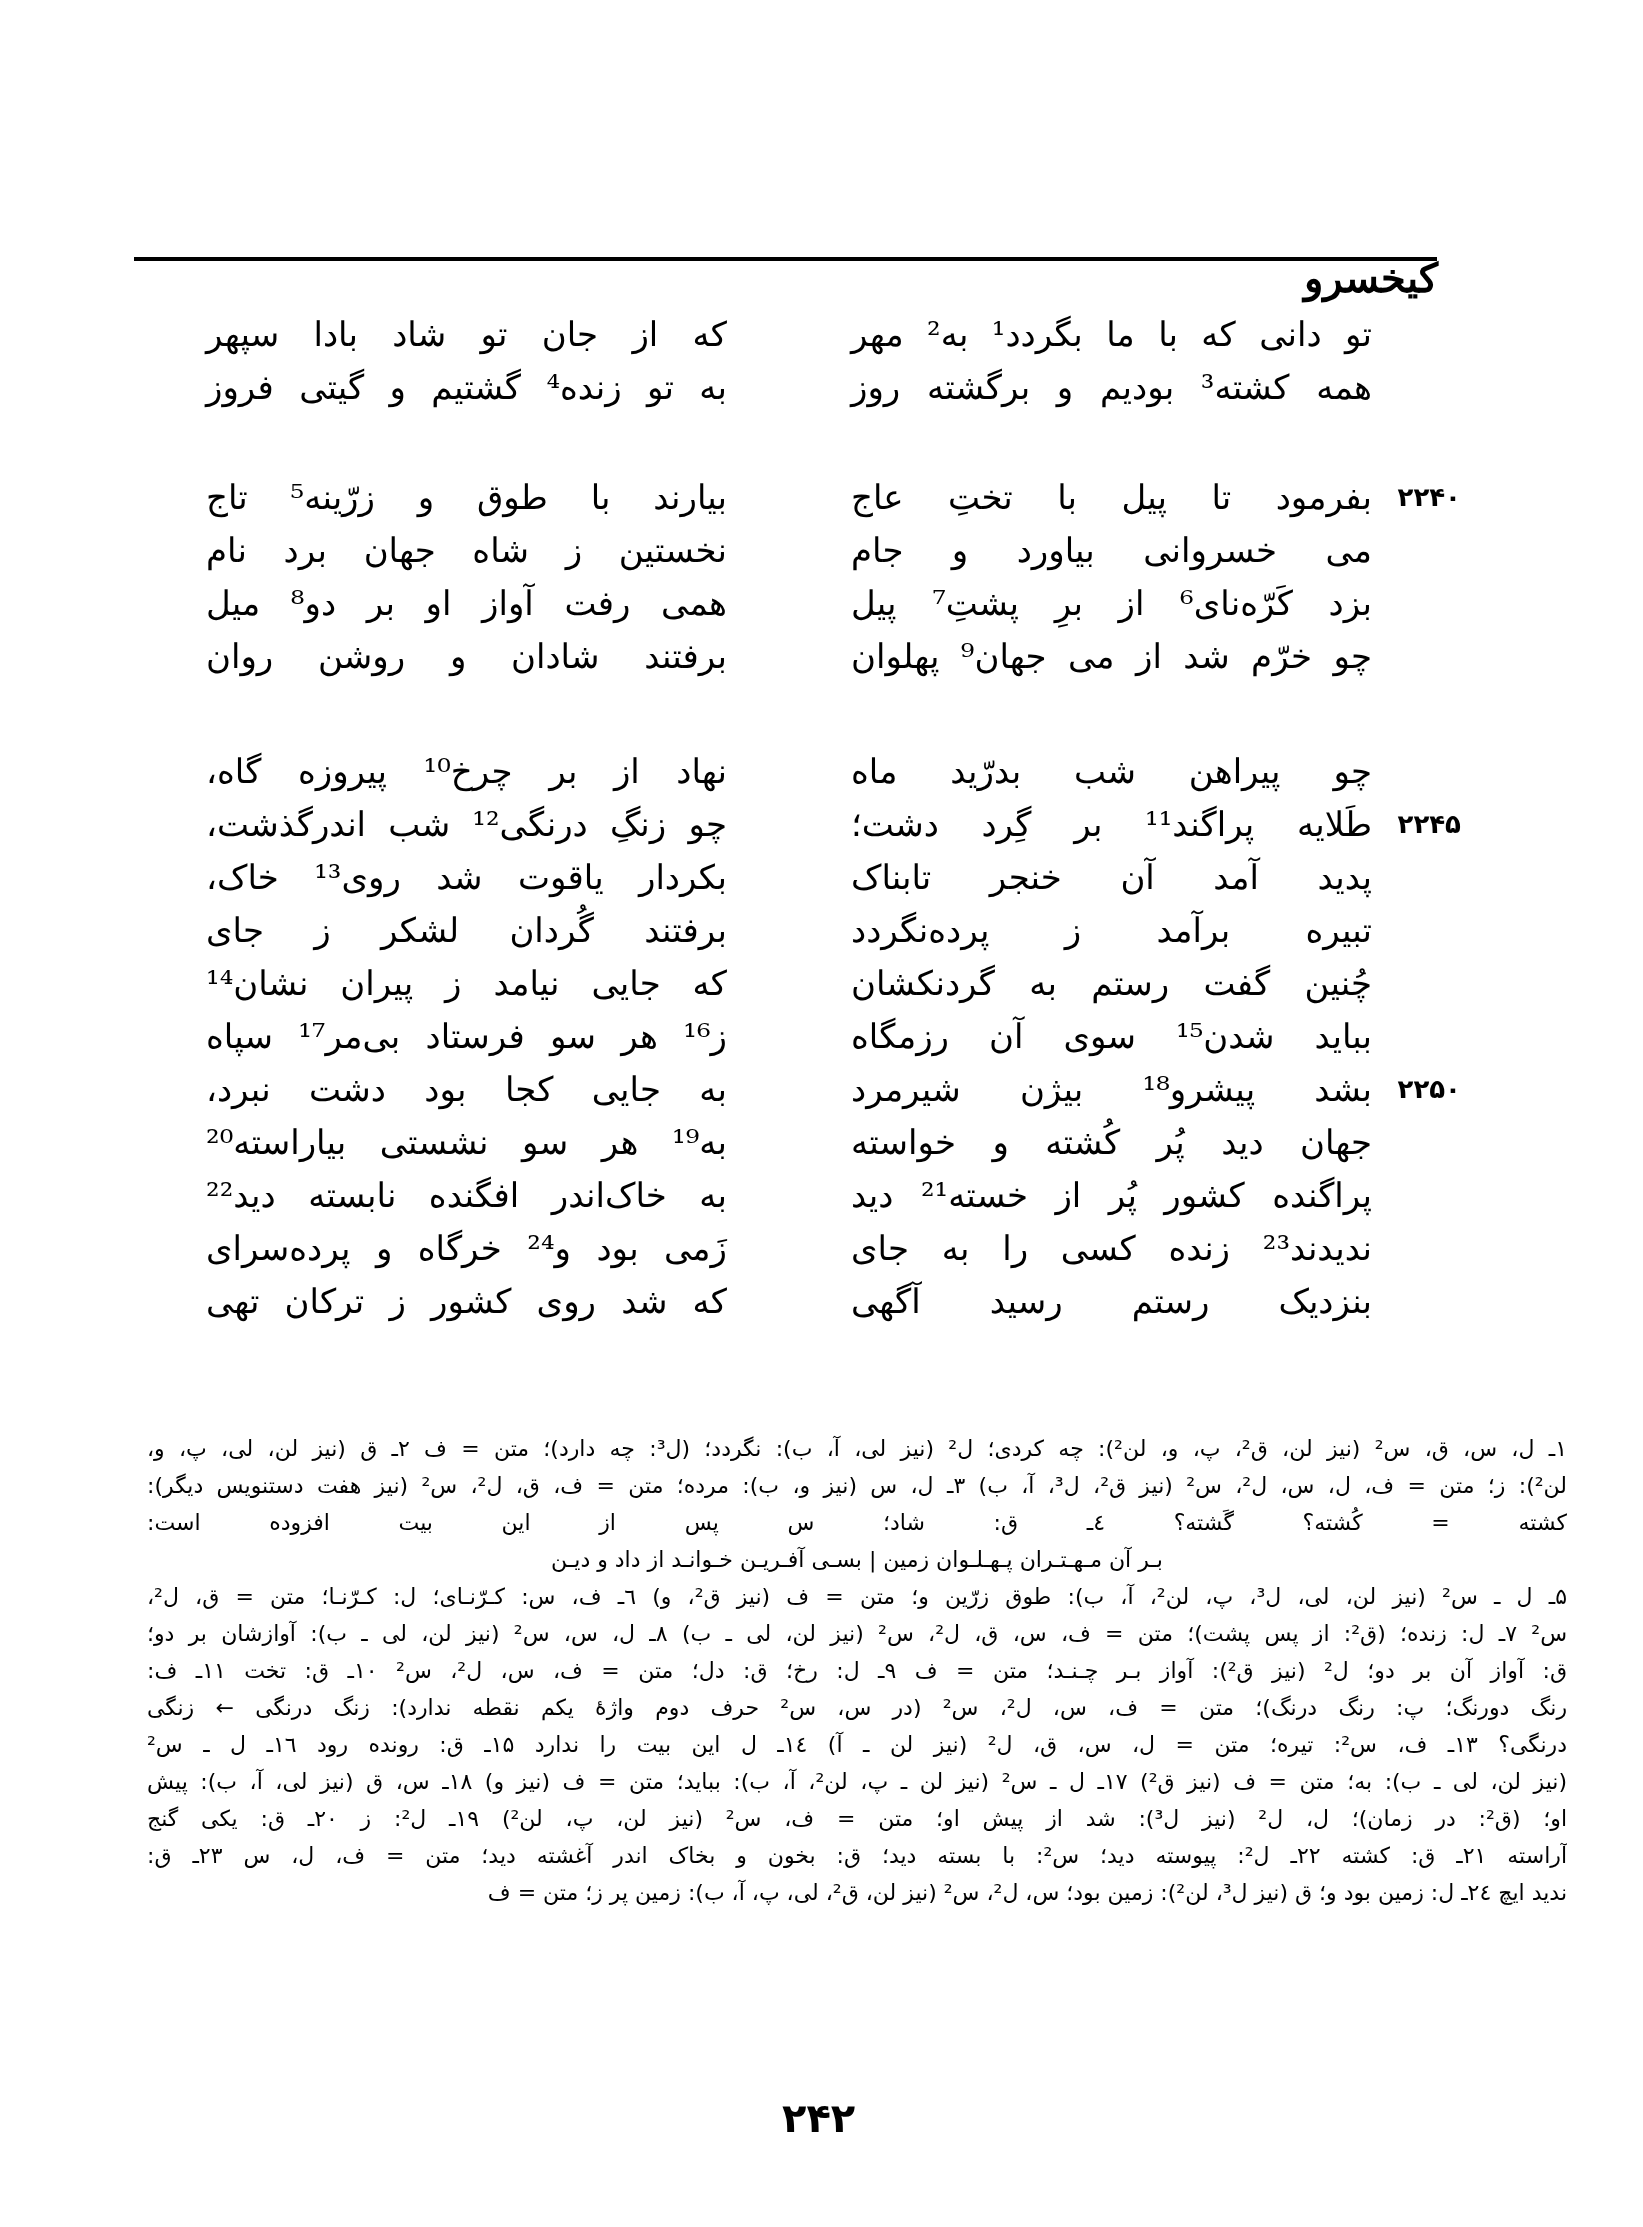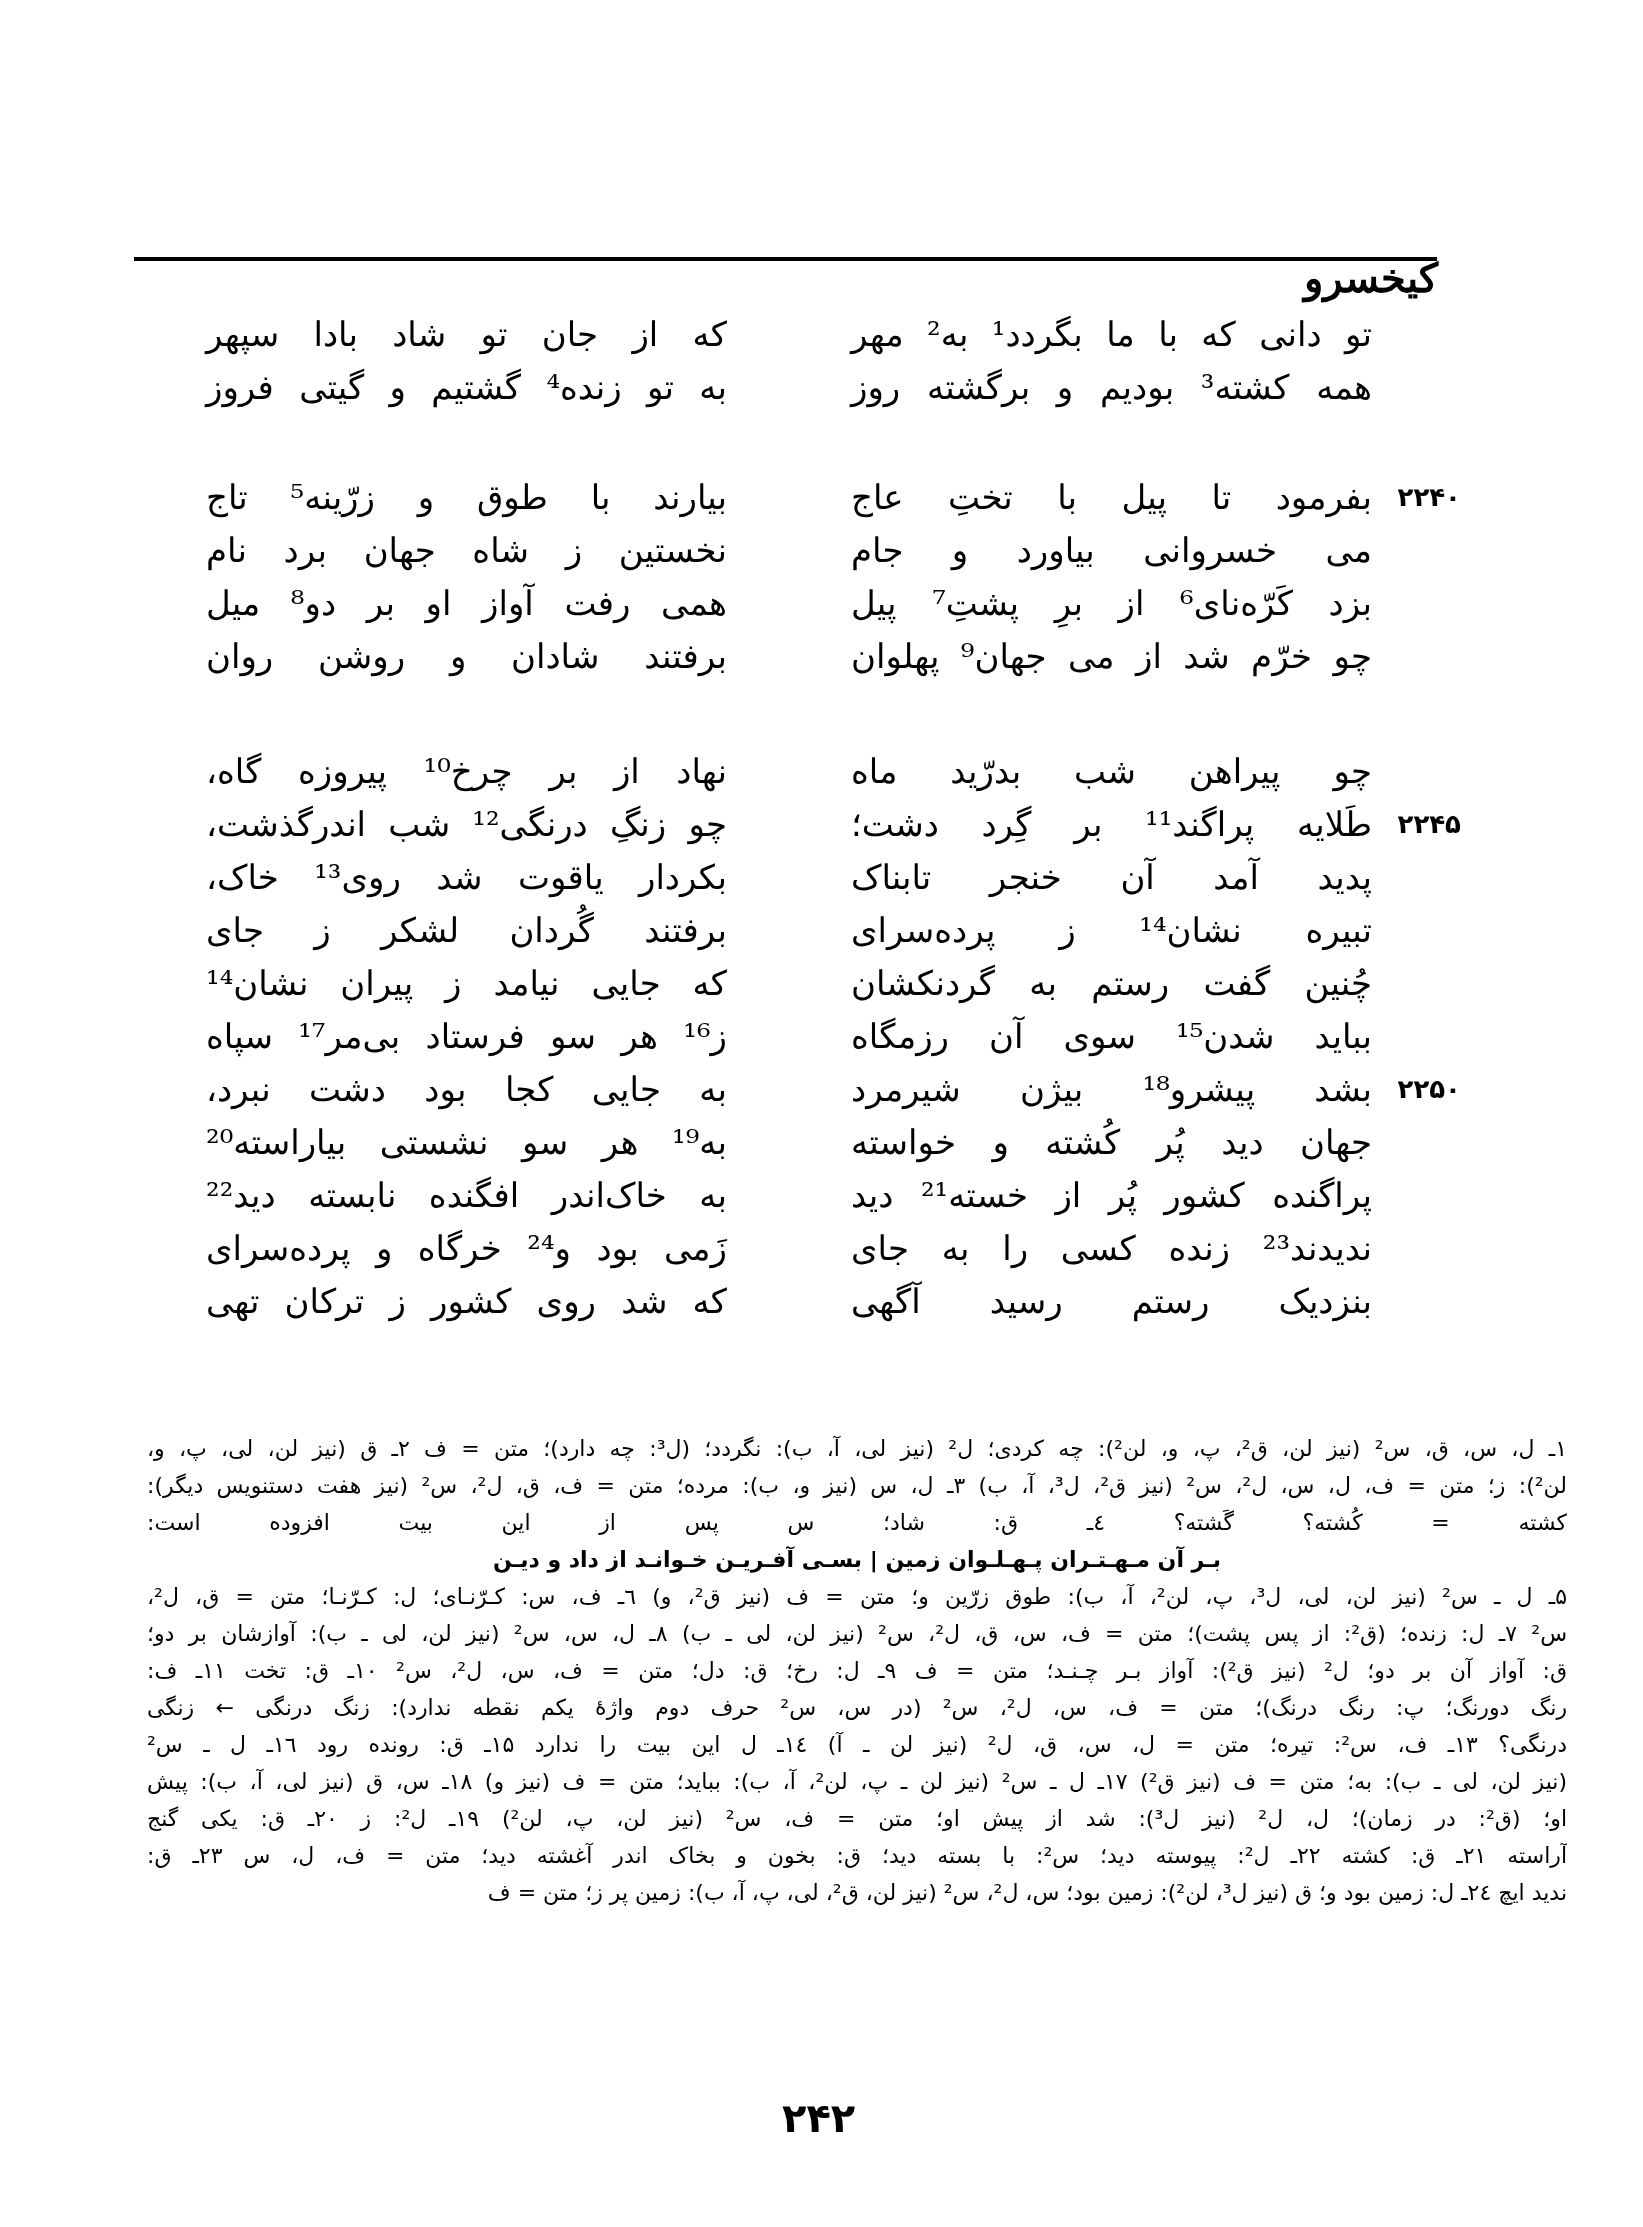--- a/index.html
+++ b/index.html
@@ -91,21 +91,21 @@
     <span class="hem-r">طَلایه پراگند¹¹ بر گِرد دشت؛</span>
     <span class="hem-l">چو زنگِ درنگی¹² شب اندرگذشت،</span>
   </div>
   <div class="verse">
     <span class="line-no"></span>
     <span class="hem-r">پدید آمد آن خنجر تابناک</span>
     <span class="hem-l">بکردار یاقوت شد روی¹³ خاک،</span>
   </div>
   <div class="verse">
     <span class="line-no"></span>
-    <span class="hem-r">تبیره نشان¹⁴ ز پرده‌سرای</span>
+    <span class="hem-r">تبیره برآمد ز پرده‌نگردد</span>
     <span class="hem-l">برفتند گُردان لشکر ز جای</span>
   </div>
   <div class="verse">
     <span class="line-no"></span>
     <span class="hem-r">چُنین گفت رستم به گردنکشان</span>
     <span class="hem-l">که جایی نیامد ز پیران نشان¹⁴</span>
   </div>
   <div class="verse">
     <span class="line-no"></span>
     <span class="hem-r">بباید شدن¹⁵ سوی آن رزمگاه</span>
@@ -135,21 +135,21 @@
     <span class="line-no"></span>
     <span class="hem-r">بنزدیک رستم رسید آگهی</span>
     <span class="hem-l">که شد روی کشور ز ترکان تهی</span>
   </div>
 </div>
 
 <div class="footnotes">
   <span class="fn-line">۱ـ ل، س، ق، س² (نیز لن، ق²، پ، و، لن²): چه کردی؛ ل² (نیز لی، آ، ب): نگردد؛ (ل³: چه دارد)؛ متن = ف     ۲ـ ق (نیز لن، لی، پ، و،</span>
   <span class="fn-line">لن²): ز؛ متن = ف، ل، س، ل²، س² (نیز ق²، ل³، آ، ب)     ۳ـ ل، س (نیز و، ب): مرده؛ متن = ف، ق، ل²، س² (نیز هفت دستنویس دیگر):</span>
   <span class="fn-line">کشته = کُشته؟ گَشته؟     ٤ـ ق: شاد؛ س پس از این بیت افزوده است:</span>
-  <span class="fn-line" style="text-align:right;text-align-last:center;font-weight:bold;">بـر آن مـهـتـران پـهـلـوان زمین | بسـی آفـریـن خـوانـد از داد و دیـن</span>
+  <span class="fn-line" style="text-align:right;text-align-last:center;">بـر آن مـهـتـران پـهـلـوان زمین | بسـی آفـریـن خـوانـد از داد و دیـن</span>
   <span class="fn-line">۵ـ ل ـ س² (نیز لن، لی، ل³، پ، لن²، آ، ب): طوق زرّین و؛ متن = ف (نیز ق²، و)     ٦ـ ف، س: کـرّنـای؛ ل: کـرّنـا؛ متن = ق، ل²،</span>
   <span class="fn-line">س²     ۷ـ ل: زنده؛ (ق²: از پس پشت)؛ متن = ف، س، ق، ل²، س² (نیز لن، لی ـ ب)     ۸ـ ل، س، س² (نیز لن، لی ـ ب): آوازشان بر دو؛</span>
   <span class="fn-line">ق: آواز آن بر دو؛ ل² (نیز ق²): آواز بـر چـنـد؛ متن = ف     ۹ـ ل: رخ؛ ق: دل؛ متن = ف، س، ل²، س²     ۱۰ـ ق: تخت     ۱۱ـ ف:</span>
   <span class="fn-line">رنگ دورنگ؛ پ: رنگ درنگ)؛ متن = ف، س، ل²، س² (در س، س² حرف دوم واژهٔ یکم نقطه ندارد): زنگ درنگی ← زنگی</span>
   <span class="fn-line">درنگی؟     ۱۳ـ ف، س²: تیره؛ متن = ل، س، ق، ل² (نیز لن ـ آ)     ۱٤ـ ل این بیت را ندارد     ۱۵ـ ق: رونده رود     ۱٦ـ ل ـ س²</span>
   <span class="fn-line">(نیز لن، لی ـ ب): به؛ متن = ف (نیز ق²)     ۱۷ـ ل ـ س² (نیز لن ـ پ، لن²، آ، ب): بباید؛ متن = ف (نیز و)     ۱۸ـ س، ق (نیز لی، آ، ب): پیش</span>
   <span class="fn-line">او؛ (ق²: در زمان)؛ ل، ل² (نیز ل³): شد از پیش او؛ متن = ف، س² (نیز لن، پ، لن²)     ۱۹ـ ل²: ز     ۲۰ـ ق: یکی گنج</span>
   <span class="fn-line">آراسته     ۲۱ـ ق: کشته     ۲۲ـ ل²: پیوسته دید؛ س²: با بسته دید؛ ق: بخون و بخاک اندر آغشته دید؛ متن = ف، ل، س     ۲۳ـ ق:</span>
   <span class="fn-line" style="text-align:left;text-align-last:right;">ندید ایچ     ۲٤ـ ل: زمین بود و؛ ق (نیز ل³، لن²): زمین بود؛ س، ل²، س² (نیز لن، ق²، لی، پ، آ، ب): زمین پر ز؛ متن = ف</span>
 </div>

